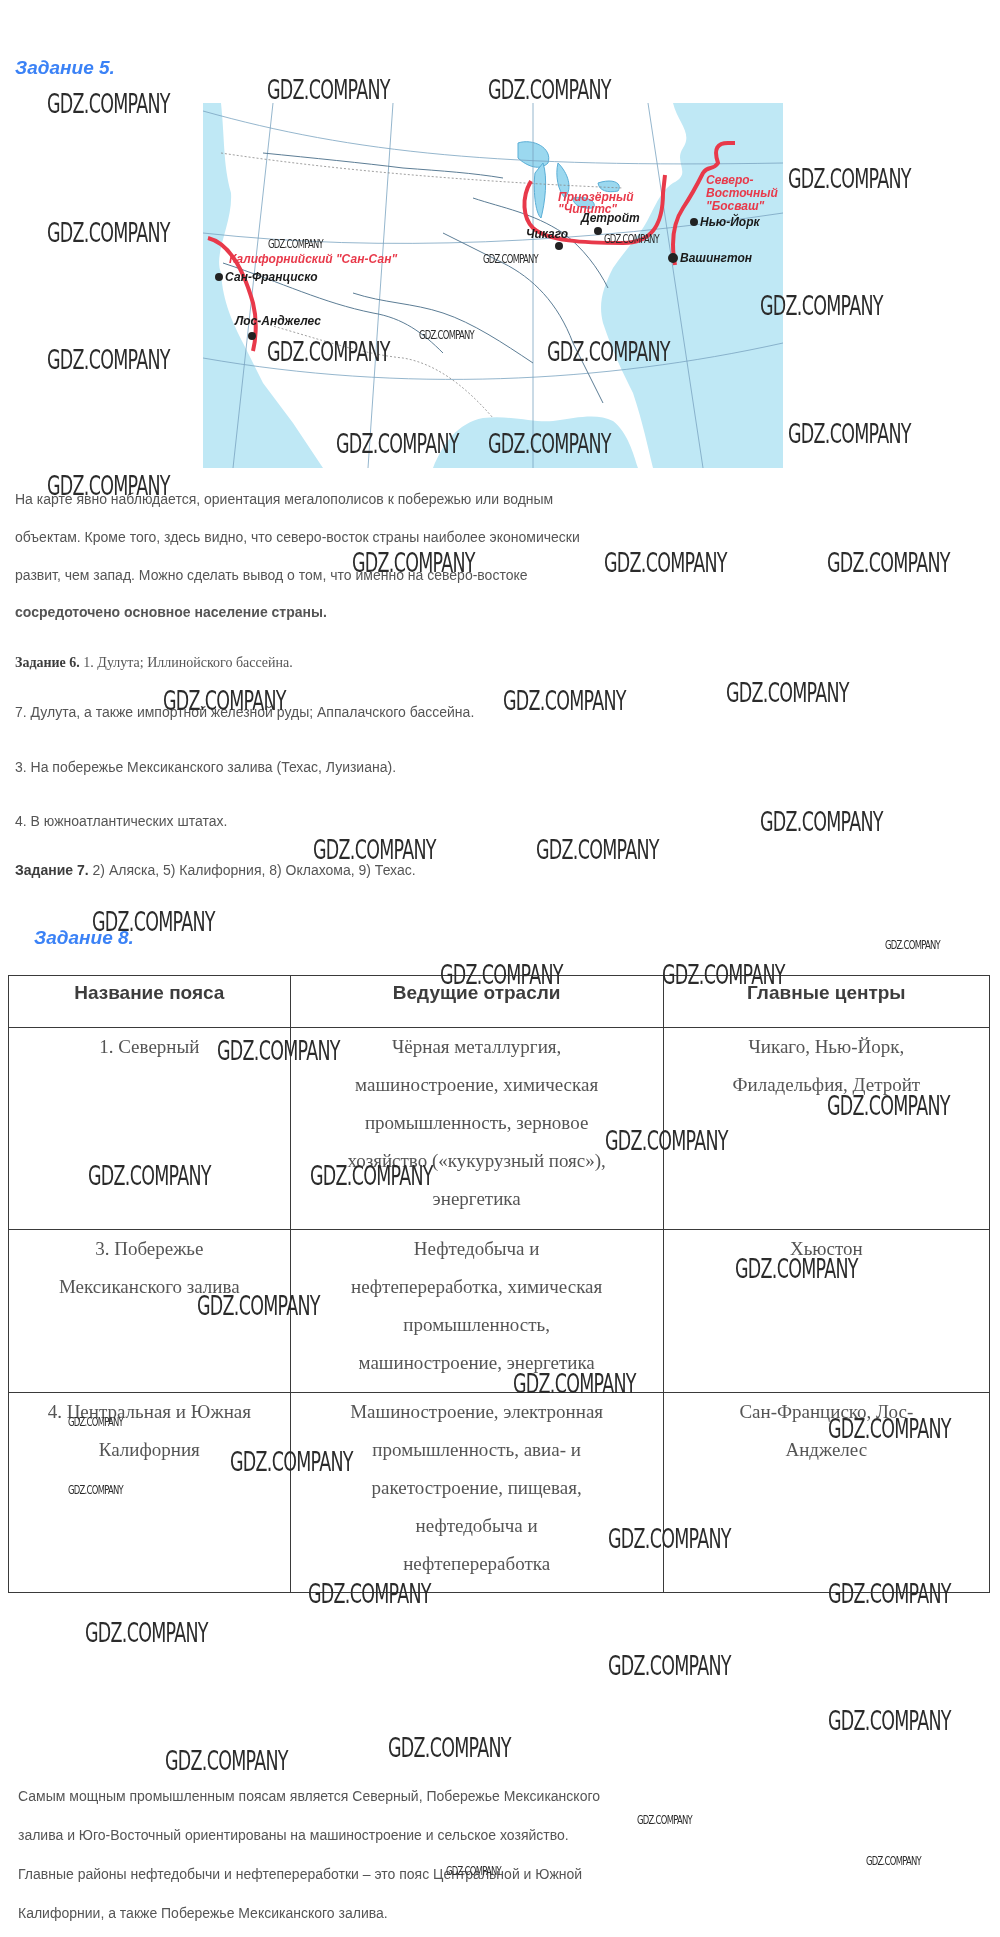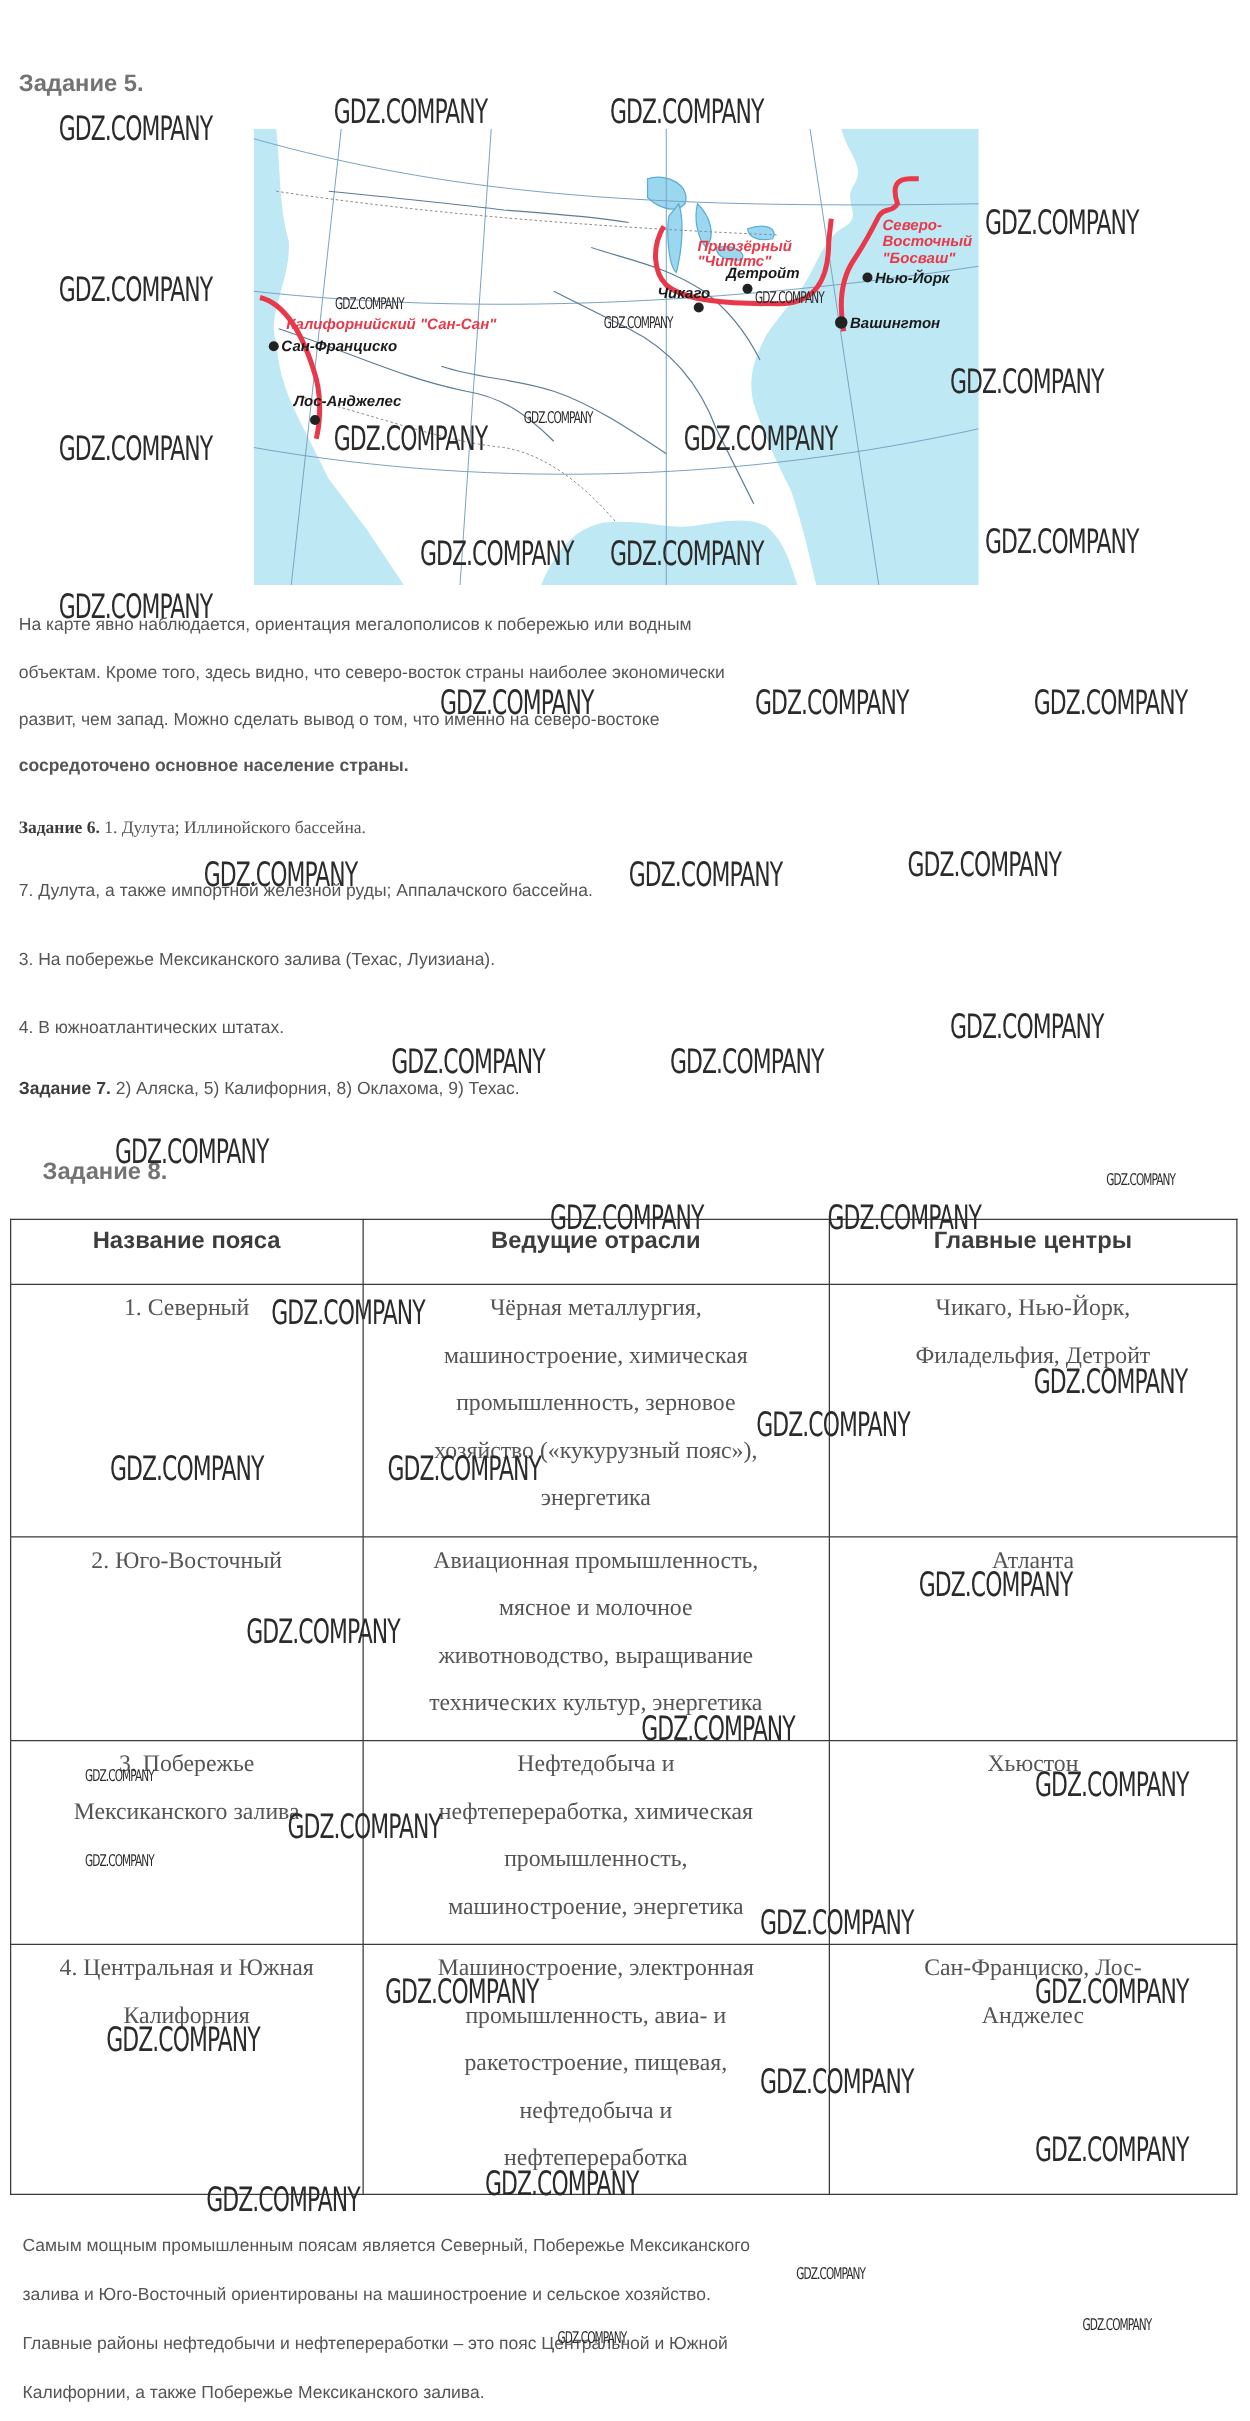--- a/index.html
+++ b/index.html
@@ -1,19 +1,19 @@
 <!DOCTYPE html>
 <html><head>
 <meta charset="utf-8">
 <style>
   html, body { margin: 0; padding: 0; background: #ffffff; }
   body { width: 1000px; height: 1937px; position: relative; overflow: hidden;
          font-family: "Liberation Sans", sans-serif; color: #4a4a4a; }
   .abs { position: absolute; }
-  .heading { font-weight: bold; font-size: 19px; color: #737373; }
+  .heading { font-weight: bold; font-size: 19px; color: #3b82f6; font-style: italic; }
   .text { font-size: 14px; color: #555; white-space: nowrap; }
   .bold { font-weight: bold; color: #3d3d3d; }
 
   
   .wm { position: absolute; font-family: "DejaVu Sans Condensed", "DejaVu Sans", sans-serif;
         color: #2b2b2b; font-weight: 300; letter-spacing: -1px; white-space: nowrap;
         transform: scaleX(0.72); transform-origin: left top; }
   .wm.lg { font-size: 27px; }
   .wm.sm { font-size: 13px; }
 
@@ -146,34 +146,20 @@
       <td>
         <span class="cell-line">Чёрная металлургия,</span>
         <span class="cell-line">машиностроение, химическая</span>
         <span class="cell-line">промышленность, зерновое</span>
         <span class="cell-line">хозяйство («кукурузный пояс»),</span>
         <span class="cell-line">энергетика</span>
       </td>
       <td>
         <span class="cell-line">Чикаго, Нью-Йорк,</span>
         <span class="cell-line">Филадельфия, Детройт</span>
-      </td>
-    </tr>
-    <tr class="r2">
-      <td>
-        <span class="cell-line">2. Юго-Восточный</span>
-      </td>
-      <td>
-        <span class="cell-line">Авиационная промышленность,</span>
-        <span class="cell-line">мясное и молочное</span>
-        <span class="cell-line">животноводство, выращивание</span>
-        <span class="cell-line">технических культур, энергетика</span>
-      </td>
-      <td>
-        <span class="cell-line">Атланта</span>
       </td>
     </tr>
     <tr class="r3">
       <td>
         <span class="cell-line">3. Побережье</span>
         <span class="cell-line">Мексиканского залива</span>
       </td>
       <td>
         <span class="cell-line">Нефтедобыча и</span>
         <span class="cell-line">нефтепереработка, химическая</span>

